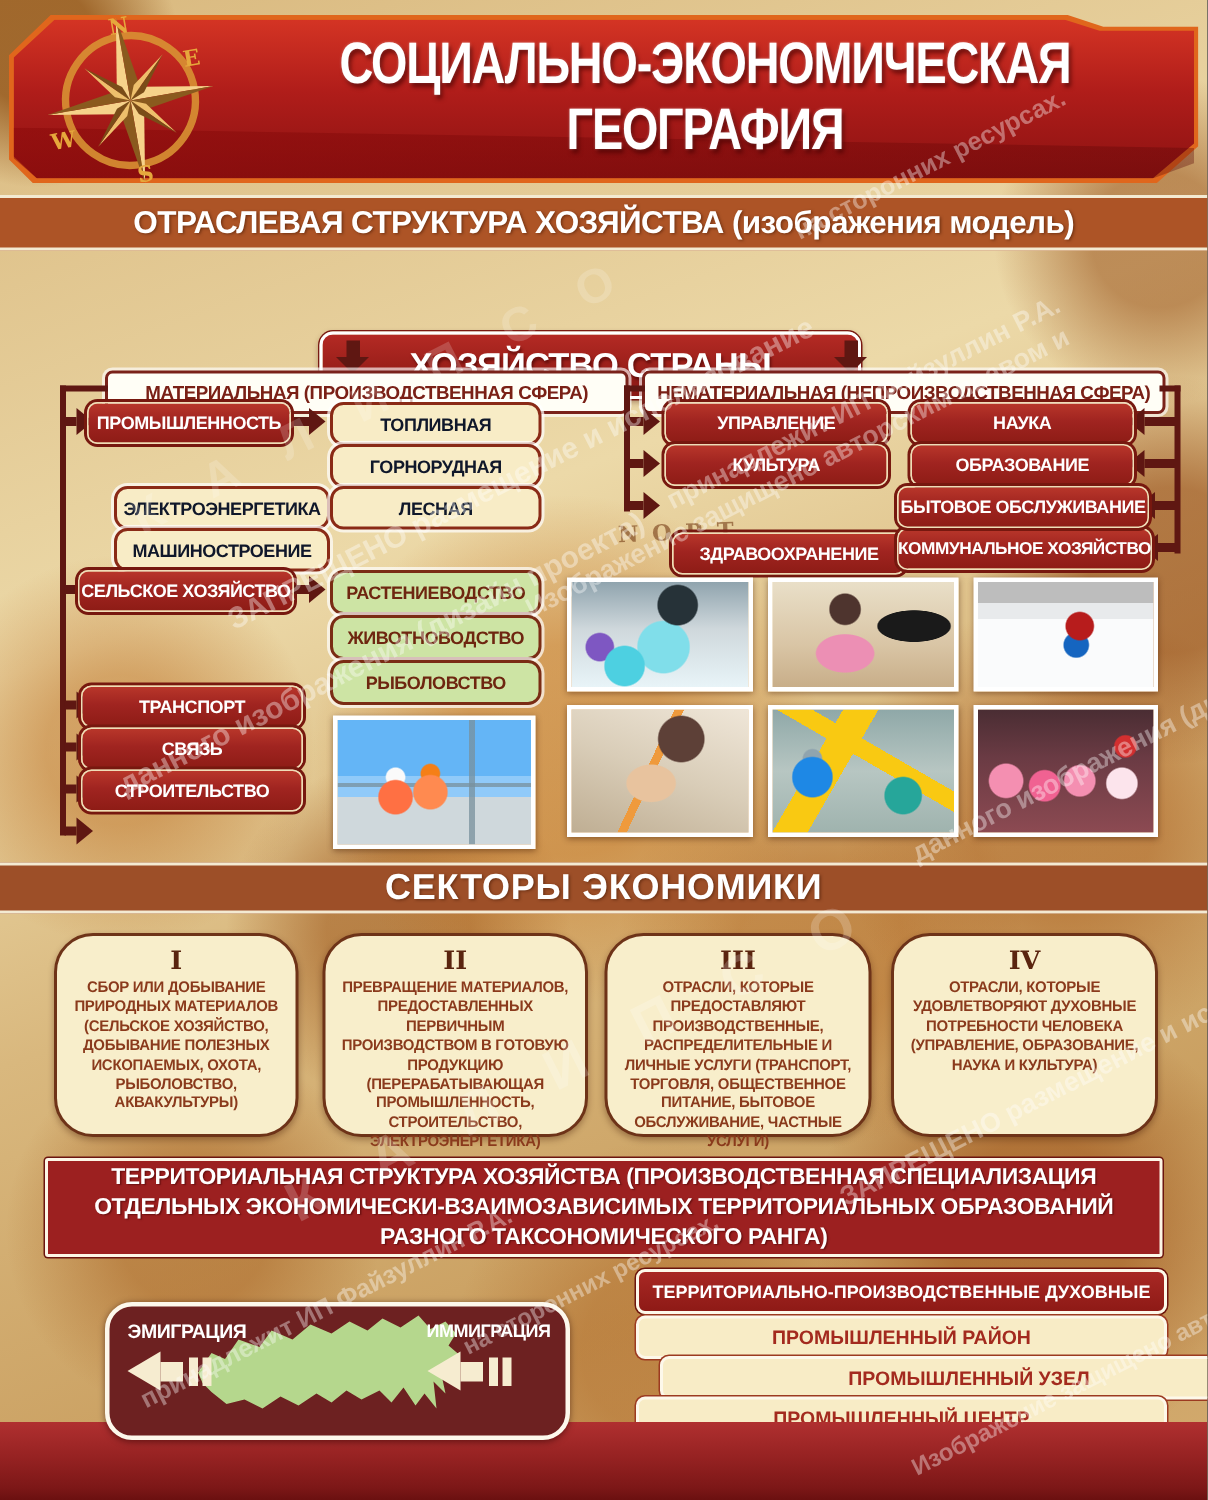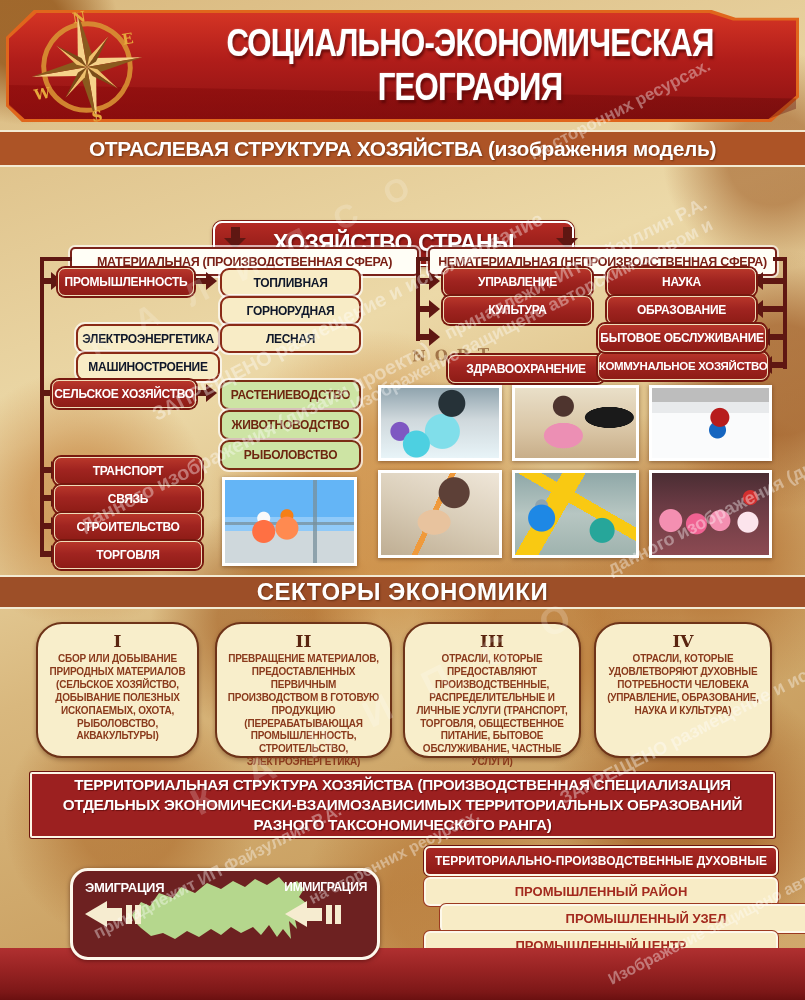--- a/index.html
+++ b/index.html
@@ -155,21 +155,20 @@
   <div class="cb" style="left:220px;top:296px;width:137px;height:25px;">ГОРНОРУДНАЯ</div>
   <div class="cb" style="left:220px;top:324px;width:137px;height:25px;">ЛЕСНАЯ</div>
 
   <div class="gb" style="left:220px;top:380px;width:137px;height:26px;">РАСТЕНИЕВОДСТВО</div>
   <div class="gb" style="left:220px;top:410px;width:137px;height:26px;">ЖИВОТНОВОДСТВО</div>
   <div class="gb" style="left:220px;top:440px;width:137px;height:26px;">РЫБОЛОВСТВО</div>
 
   <div class="rb" style="left:54px;top:457px;width:146px;height:26px;">ТРАНСПОРТ</div>
   <div class="rb" style="left:54px;top:485px;width:146px;height:26px;">СВЯЗЬ</div>
   <div class="rb" style="left:54px;top:513px;width:146px;height:26px;">СТРОИТЕЛЬСТВО</div>
-  <div class="rb" style="left:54px;top:541px;width:146px;height:26px;">ТОРГОВЛЯ</div>
 
   <div class="ln" style="left:416px;top:257px;width:14px;height:4px;"></div>
   <div class="ln" style="left:416px;top:257px;width:4px;height:84px;"></div>
   <div class="arrR" style="left:419px;top:278px;width:10px;"></div>
   <div class="arrR" style="left:419px;top:306px;width:10px;"></div>
   <div class="arrR" style="left:419px;top:334px;width:10px;"></div>
 
   <div class="ln" style="left:773px;top:257px;width:14px;height:4px;"></div>
   <div class="ln" style="left:783px;top:257px;width:4px;height:112px;"></div>
   <div class="arrL" style="left:763px;top:278px;width:21px;"></div>

